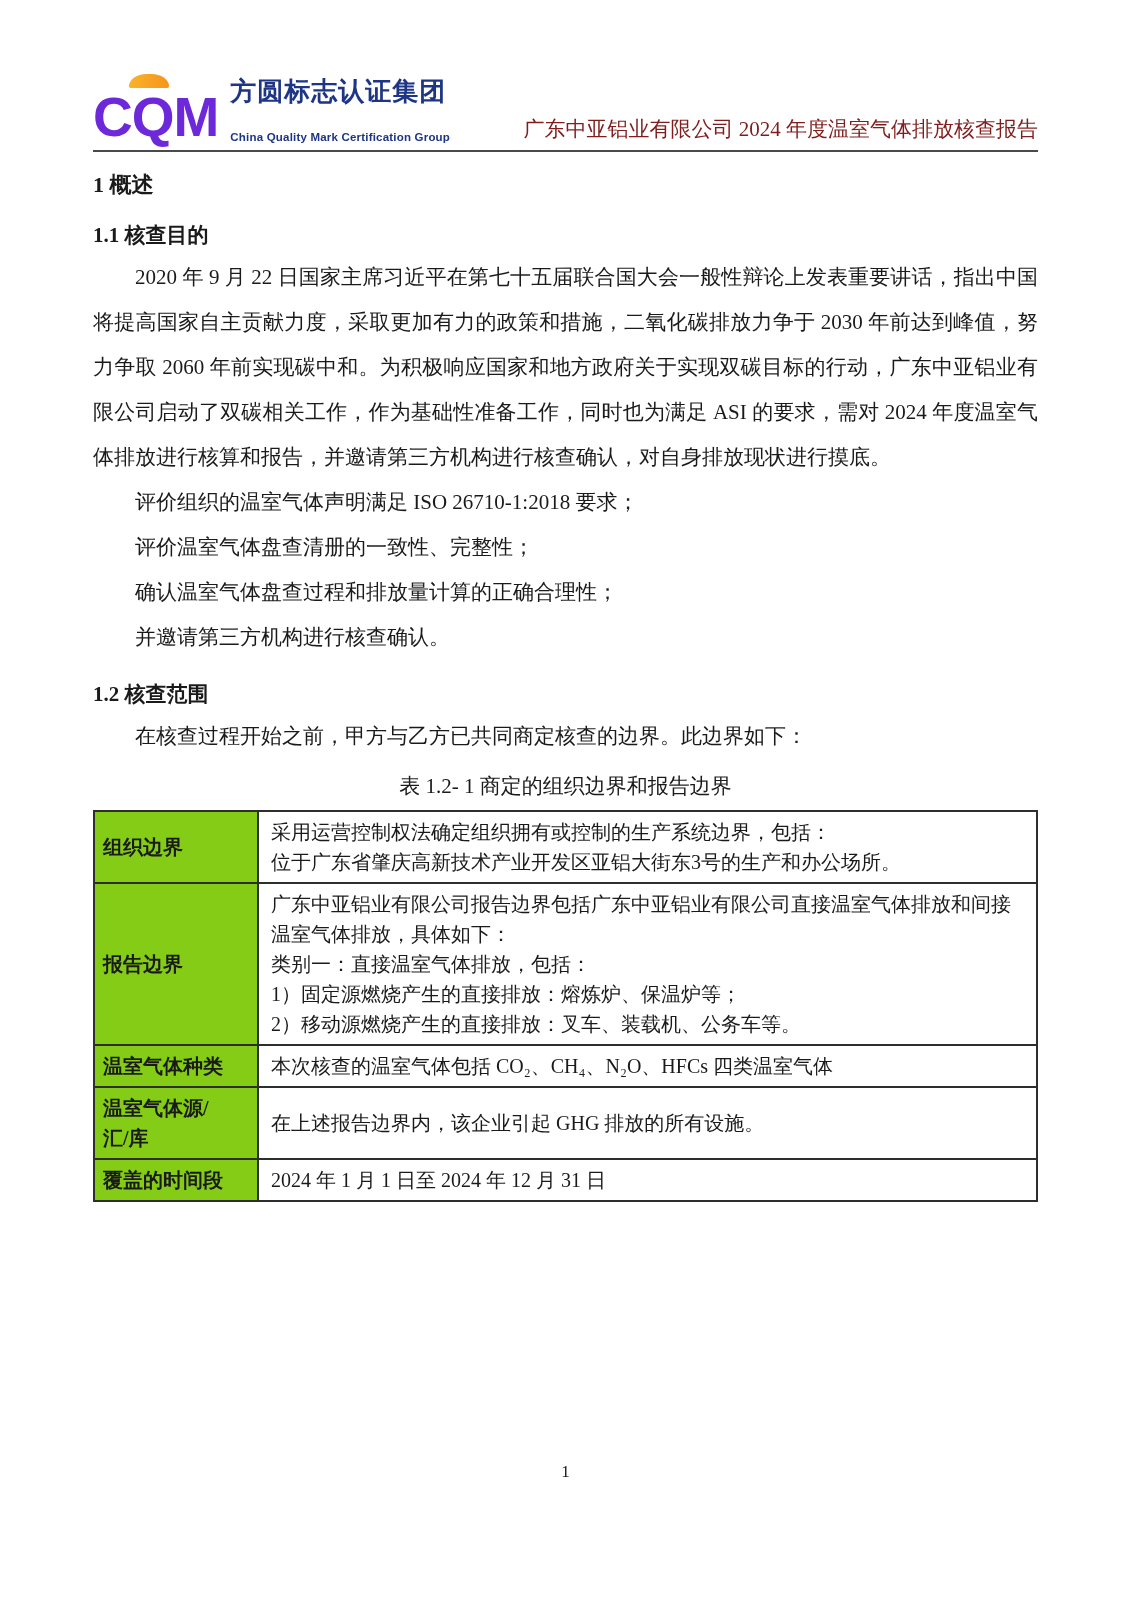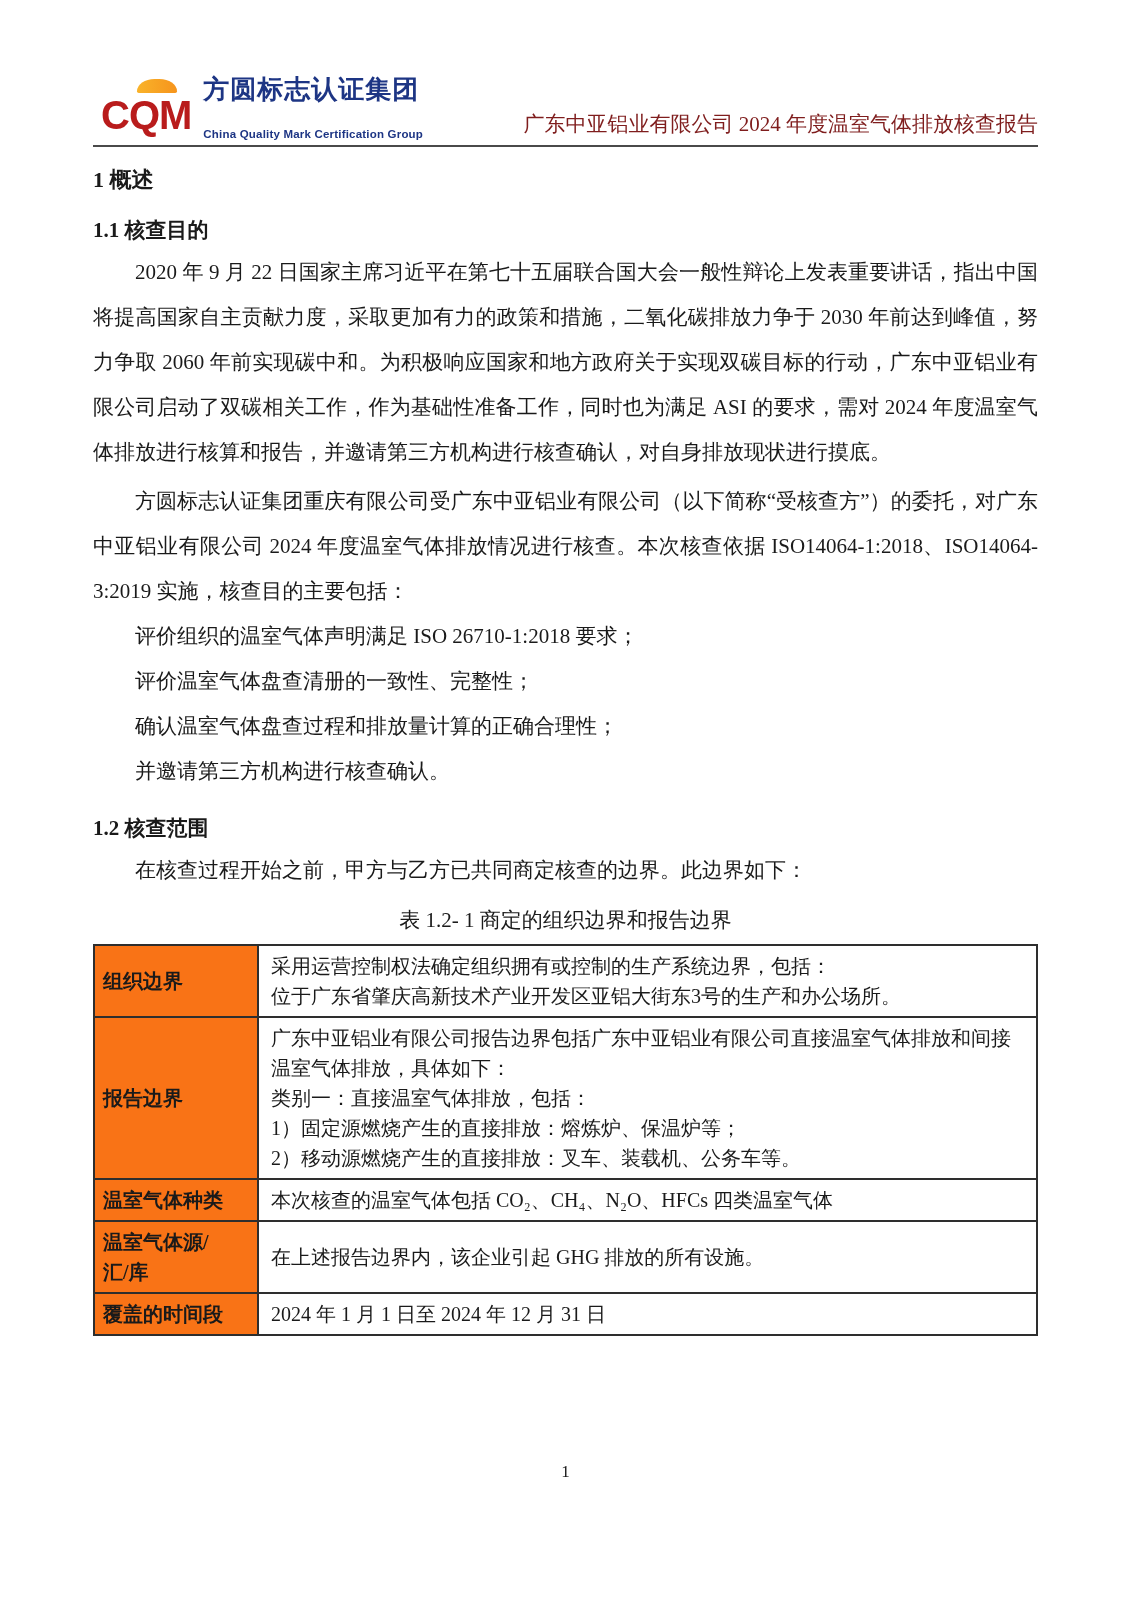--- a/index.html
+++ b/index.html
@@ -24,26 +24,25 @@
     margin: 0 93px;
     padding-top: 74px;
     padding-bottom: 5px;
     border-bottom: 2px solid #4a4a4a;
   }
   .logo { display: flex; align-items: center; gap: 12px; }
   .cqm-mark {
     position: relative;
     font-family: "Liberation Sans", "DejaVu Sans", sans-serif;
     font-weight: bold;
-    font-size: 40px;
+    font-size: 55px;
     line-height: 1;
     letter-spacing: -1px;
-    color: #b91c1c;
+    color: #6d28d9;
     padding-top: 16px;
-    margin-left: 8px;
   }
   .cqm-arc {
     position: absolute;
     top: 0;
     left: 36px;
     width: 40px;
     height: 14px;
     background: linear-gradient(90deg, #f9b32a, #f6941c);
     border-radius: 20px 20px 2px 2px / 14px 14px 2px 2px;
   }
@@ -82,21 +81,21 @@
   table.boundary td {
     border: 2px solid #2e2e2e;
     font-size: 20px;
     line-height: 30px;
     vertical-align: middle;
     white-space: pre-line;
   }
   td.cell-label {
     width: 164px;
     font-weight: bold;
-    background: #f97316;
+    background: #84cc16;
     padding: 5px 4px 5px 8px;
   }
   td.cell-value { padding: 5px 12px; }
 
   .pageno {
     position: absolute;
     bottom: 118px;
     left: 0;
     right: 0;
     text-align: center;
@@ -124,21 +123,20 @@
   </div>
 
   <div class="content">
 
     <div class="h1">1 概述</div>
 
     <div class="h2">1.1 核查目的</div>
 
     <p class="para indent">2020 年 9 月 22 日国家主席习近平在第七十五届联合国大会一般性辩论上发表重要讲话，指出中国将提高国家自主贡献力度，采取更加有力的政策和措施，二氧化碳排放力争于 2030 年前达到峰值，努力争取 2060 年前实现碳中和。为积极响应国家和地方政府关于实现双碳目标的行动，广东中亚铝业有限公司启动了双碳相关工作，作为基础性准备工作，同时也为满足 ASI 的要求，需对 2024 年度温室气体排放进行核算和报告，并邀请第三方机构进行核查确认，对自身排放现状进行摸底。</p>
 
-    <p class="para indent">方圆标志认证集团重庆有限公司受广东中亚铝业有限公司（以下简称“受核查方”）的委托，对广东中亚铝业有限公司 2024 年度温室气体排放情况进行核查。本次核查依据 ISO14064-1:2018、ISO14064-3:2019 实施，核查目的主要包括：</p>
 
     <p class="obj">评价组织的温室气体声明满足 ISO 26710-1:2018 要求；</p>
     <p class="obj">评价温室气体盘查清册的一致性、完整性；</p>
     <p class="obj">确认温室气体盘查过程和排放量计算的正确合理性；</p>
     <p class="obj">并邀请第三方机构进行核查确认。</p>
 
     <div class="h2">1.2 核查范围</div>
 
     <p class="para indent">在核查过程开始之前，甲方与乙方已共同商定核查的边界。此边界如下：</p>
 

